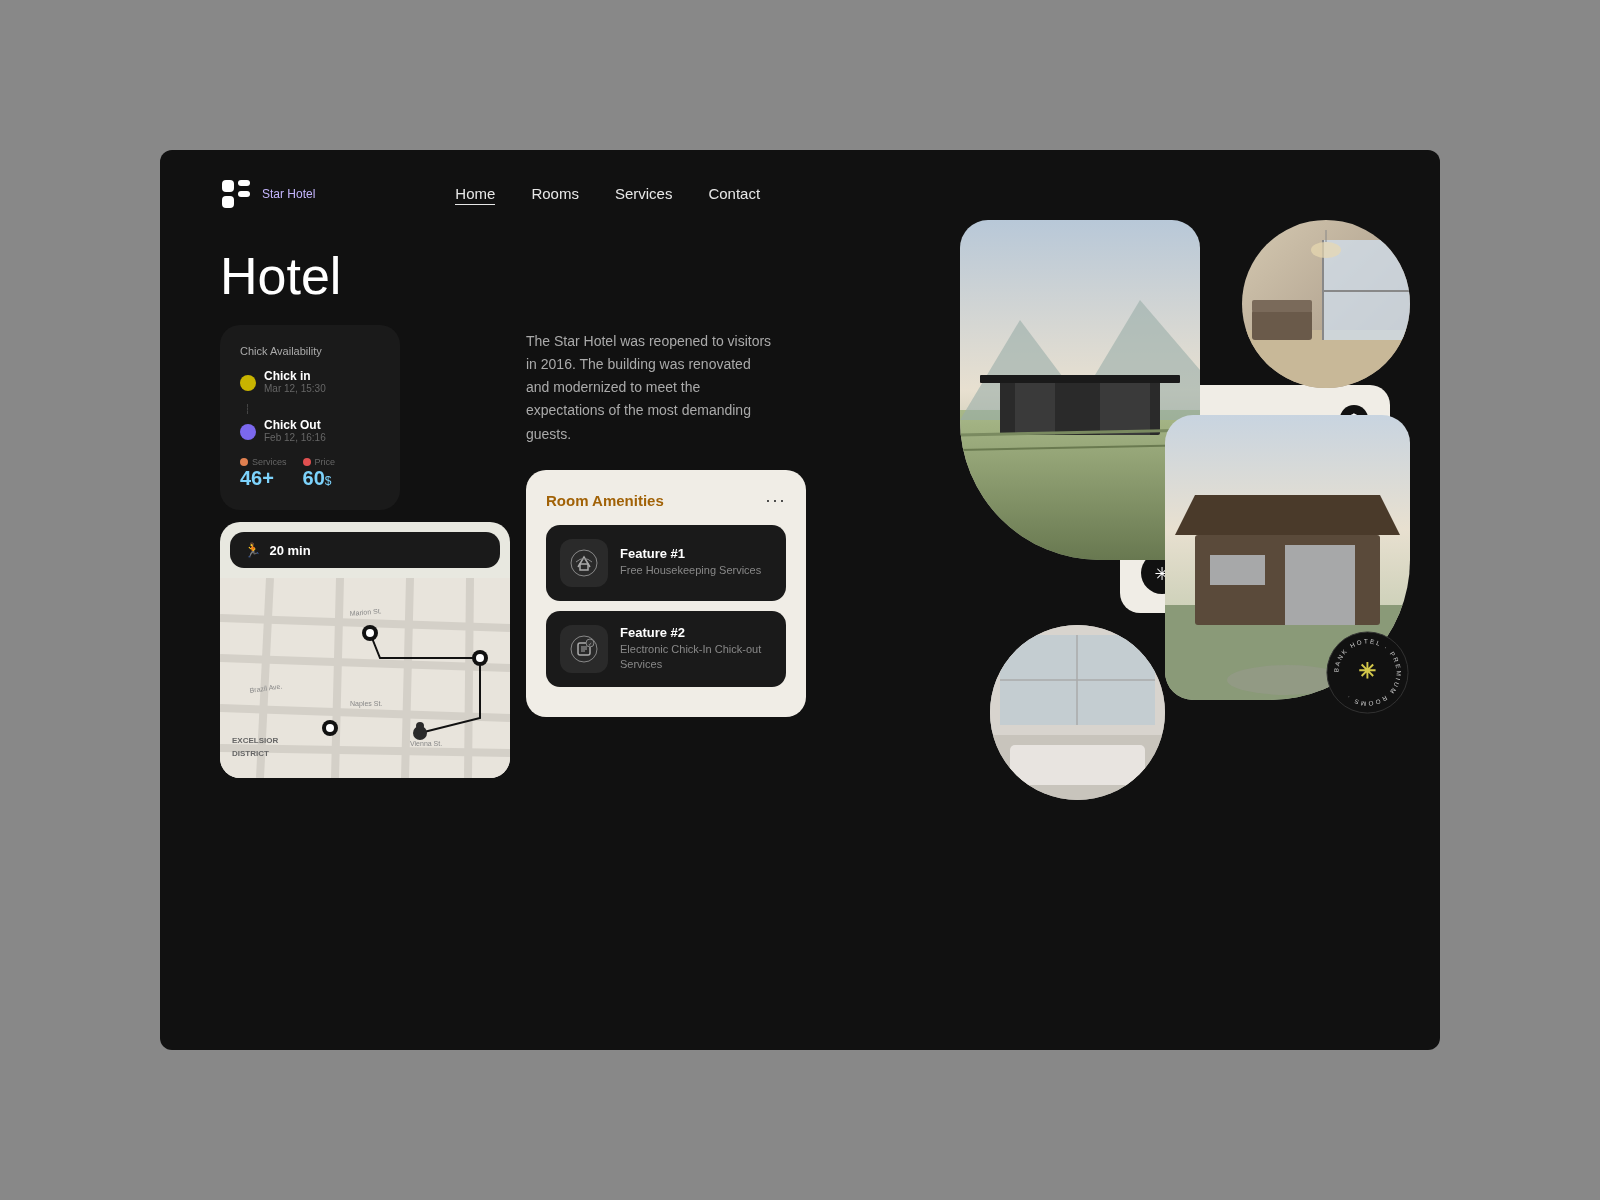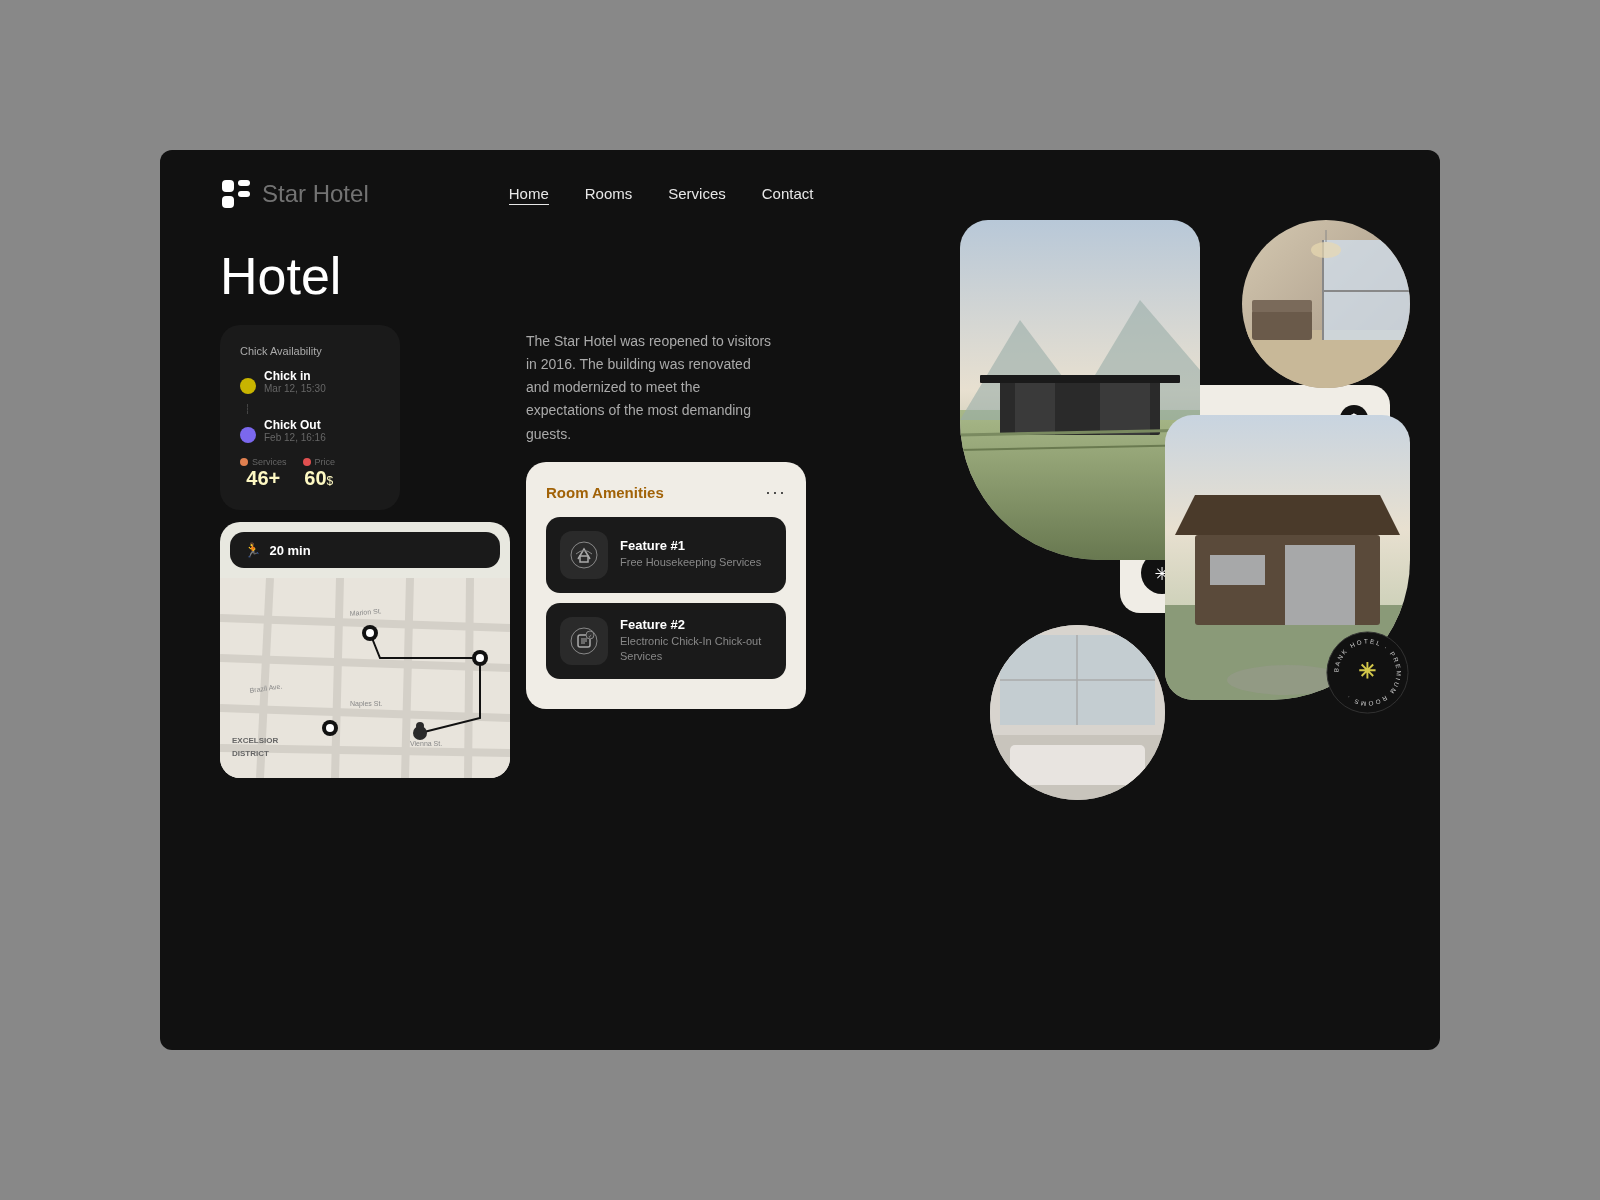--- a/index.html
+++ b/index.html
@@ -28,22 +28,22 @@
       gap: 10px;
       margin-right: 140px;
     }
 
     .logo-icon {
       width: 32px;
       height: 32px;
     }
 
     .logo-text {
-      color: #737373;
-      font-size: 24px;
+      color: #c4b5fd;
+      font-size: 12px;
       font-weight: 500;
     }
 
     .nav-links {
       display: flex;
       gap: 36px;
       list-style: none;
     }
 
     .nav-links li a {
@@ -78,21 +78,21 @@
     }
 
     .checkin-title {
       color: #aaa;
       font-size: 11px;
       margin-bottom: 12px;
     }
 
     .checkin-item {
       display: flex;
-      align-items: flex-end;
+      align-items: center;
       gap: 8px;
       margin-bottom: 10px;
     }
 
     .checkin-dot {
       width: 16px;
       height: 16px;
       border-radius: 50%;
       flex-shrink: 0;
       margin-top: 2px;
@@ -132,24 +132,23 @@
       color: #666;
       display: flex;
       align-items: center;
       gap: 4px;
     }
 
     .stat-dot-red { width: 8px; height: 8px; border-radius: 50%; background: #e05050; }
     .stat-dot-orange { width: 8px; height: 8px; border-radius: 50%; background: #e08050; }
 
     .stat-value {
-      color: #fef9c3;
+      color: #7dd3fc;
       font-size: 20px;
       font-weight: 700;
-      text-align: center;
     }
 
     .stat-unit { font-size: 12px; font-weight: 400; }
 
     
     .map-card {
       background: #e8e8e0;
       border-radius: 20px;
       width: 290px;
       flex-shrink: 0;
@@ -675,21 +674,21 @@
               <circle cx="110" cy="150" r="4" fill="#fff"></circle>
 
               <circle cx="200" cy="155" r="7" fill="#2a2a2a"></circle>
               <circle cx="200" cy="148" r="4" fill="#2a2a2a"></circle>
               <polygon points="196,152 204,152 200,160" fill="#2a2a2a"></polygon>
             </svg>
           </div>
         </div>
       </div>
 
-      <div style="display:flex; flex-direction:column; gap:16px; flex:1;">
+      <div style="display:flex; flex-direction:column; gap:24px; flex:1;">
 
         <div style="padding-top:5px; max-width:250px;">
           <p class="description-text">The Star Hotel was reopened to visitors in 2016. The building was renovated and modernized to meet the expectations of the most demanding guests.</p>
         </div>
 
         <div class="amenities-card">
           <div class="amenities-header">
             <span class="amenities-title">Room Amenities</span>
             <span class="amenities-dots">···</span>
           </div>

